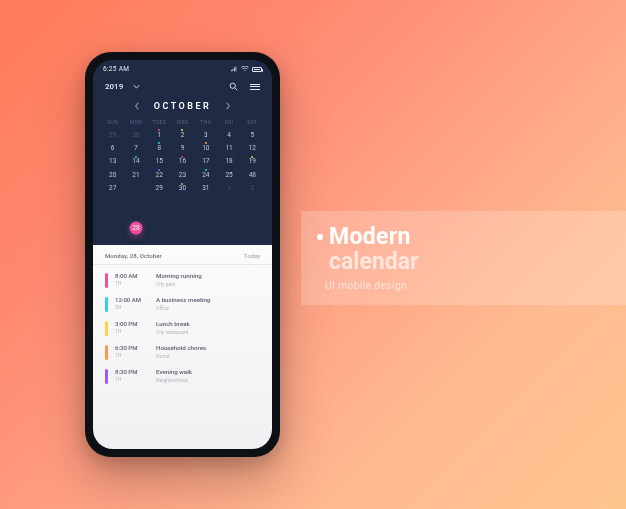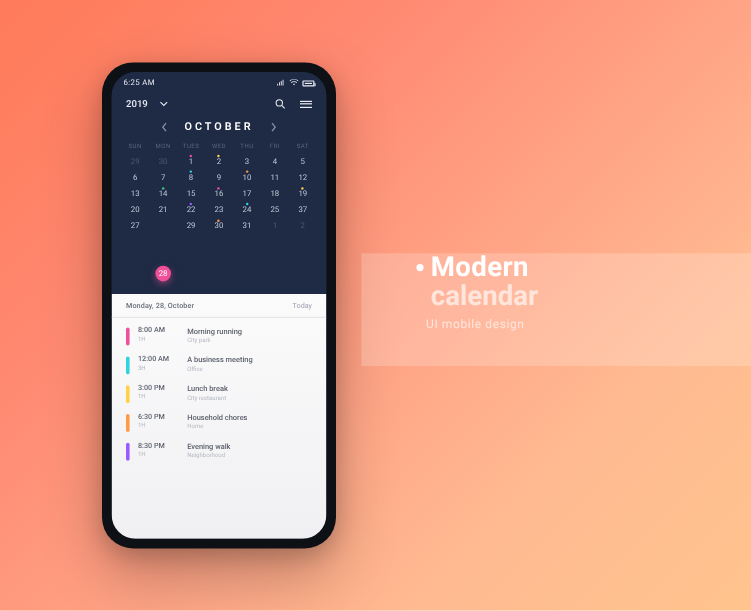--- a/index.html
+++ b/index.html
@@ -120,22 +120,22 @@
   .time .dur { display:block; font-size:5px; color:#b4b8c0; font-weight:400; margin-top:1px;}
   .desc { font-size:6.2px; color:#5b606c; font-weight:500;}
   .desc .loc { display:block; font-size:5px; color:#b4b8c0; font-weight:400; margin-top:1px;}
 
   .promo {
     position:absolute;
     left: 301px; top: 211px;
     width: 325px; height: 94px;
     background: rgba(255,255,255,0.20);
     backdrop-filter: blur(2px);
-    display:flex; flex-direction:column; 
-    padding-left:46px;
+    display:flex; flex-direction:column; justify-content:center;
+    padding-left:16px;
     color:#fff;
   }
   .promo .title-row { display:flex; align-items:center; gap:6px; }
   .promo .bullet { width:6px; height:6px; background:#fff; border-radius:50%; }
   .promo h1 { font-size:23px; font-weight:700; line-height:1.05; letter-spacing:0.3px;}
   .promo h2 { font-size:23px; font-weight:700; line-height:1.05; margin-left:12px; color:#ffe6dc;}
   .promo .sub { font-size:10px; color:#ffe6dc; letter-spacing:0.5px; margin-top:6px; margin-left:8px;}
 </style>
 </head>
 <body>
@@ -230,21 +230,21 @@
                 <span>18</span>
                 <span class="dot yellow">19</span>
               </div>
               <div class="week">
                 <span>20</span>
                 <span>21</span>
                 <span class="dot purple">22</span>
                 <span>23</span>
                 <span class="dot cyan">24</span>
                 <span>25</span>
-                <span>37</span>
+                <span>48</span>
               </div>
               <div class="week">
                 <span>27</span>
                 <span class="sel">28</span>
                 <span>29</span>
                 <span class="dot orange">30</span>
                 <span>31</span>
                 <span class="dim">1</span>
                 <span class="dim">2</span>
               </div>

